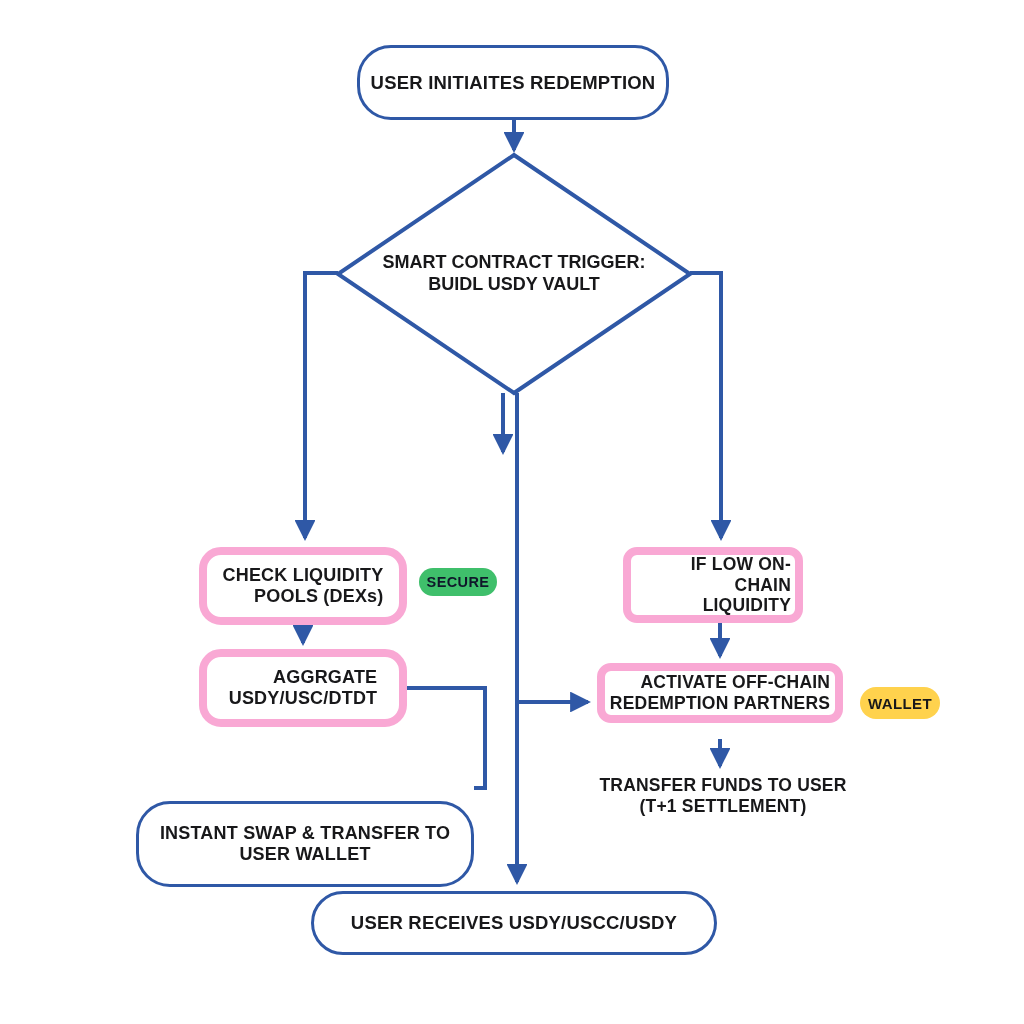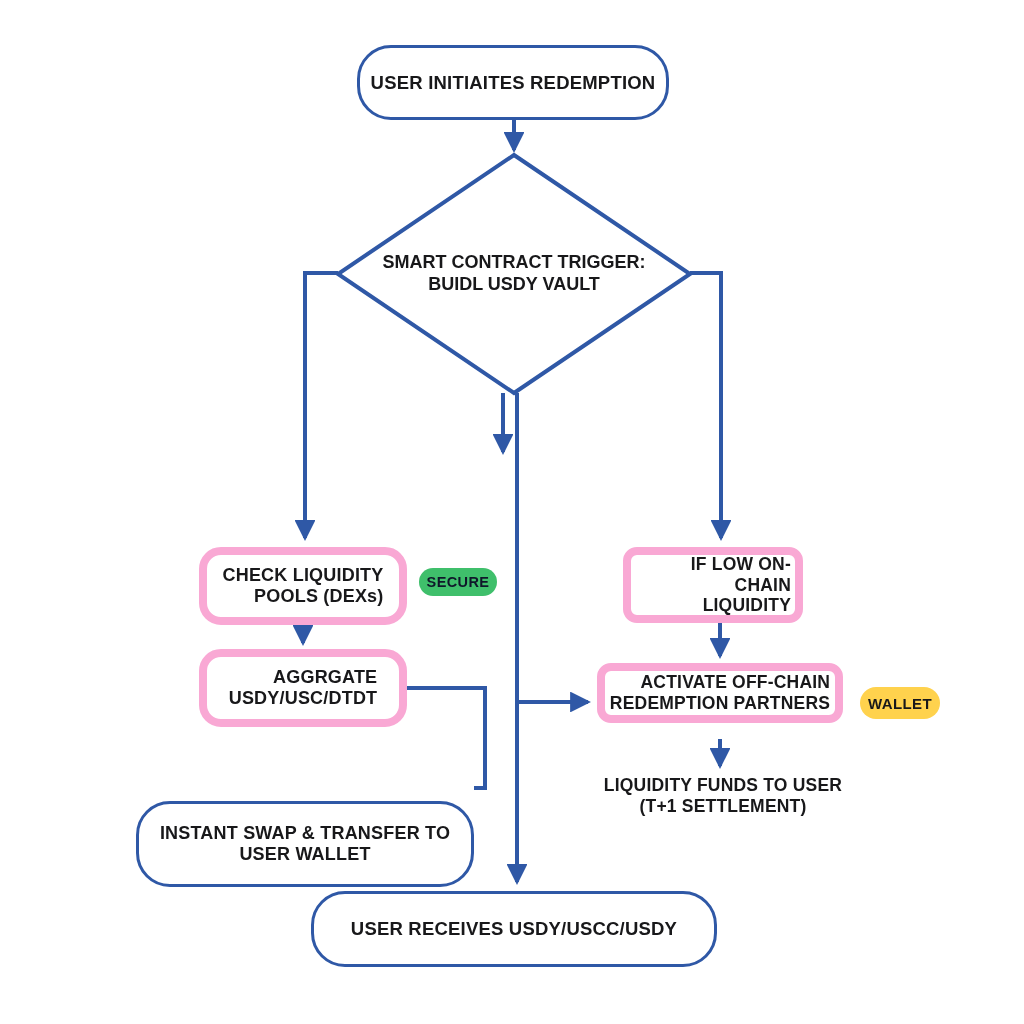--- a/index.html
+++ b/index.html
@@ -57,21 +57,21 @@
     padding: 0 4px;
   }
   
   #n-start      { left: 357px; top: 45px;  width: 312px; height: 75px;  font-size: 18.5px; }
   #n-check      { left: 199px; top: 547px; width: 208px; height: 78px;  font-size: 18px; border-radius: 22px; }
   #n-aggregate  { left: 199px; top: 649px; width: 208px; height: 78px;  font-size: 18px; border-radius: 22px; }
   #n-swap       { left: 136px; top: 757px; width: 338px; height: 86px;  font-size: 18px; margin-top: 44px; }
   #n-lowliq     { left: 623px; top: 547px; width: 180px; height: 76px;  font-size: 17.5px; }
   #n-offchain   { left: 597px; top: 663px; width: 246px; height: 60px;  font-size: 17.5px; }
   #n-transfer   { left: 590px; top: 768px; width: 266px; height: 56px;  font-size: 17.5px; }
-  #n-end        { left: 311px; top: 891px; width: 406px; height: 76px;  font-size: 18.5px; }
+  #n-end        { left: 311px; top: 891px; width: 406px; height: 64px;  font-size: 18.5px; }
 
   
   #n-decision {
     position: absolute;
     left: 338px;
     top: 155px;
     width: 352px;
     height: 238px;
   }
   #n-decision .diamond-text {
@@ -198,21 +198,21 @@
     <div class="label">
       <div>ACTIVATE OFF-CHAIN</div>
       <div>REDEMPTION PARTNERS</div>
     </div>
   </div>
 
   <div class="badge" id="badge-simple">WALLET</div>
 
   <div class="node plain" id="n-transfer">
     <div class="label">
-      <div>LIQUIDITY FUNDS TO USER</div>
+      <div>TRANSFER FUNDS TO USER</div>
       <div>(T+1 SETTLEMENT)</div>
     </div>
   </div>
 
   <div class="node rounded" id="n-end">
     <div class="label">USER RECEIVES USDY/USCC/USDY</div>
   </div>
 
 </div>
 

